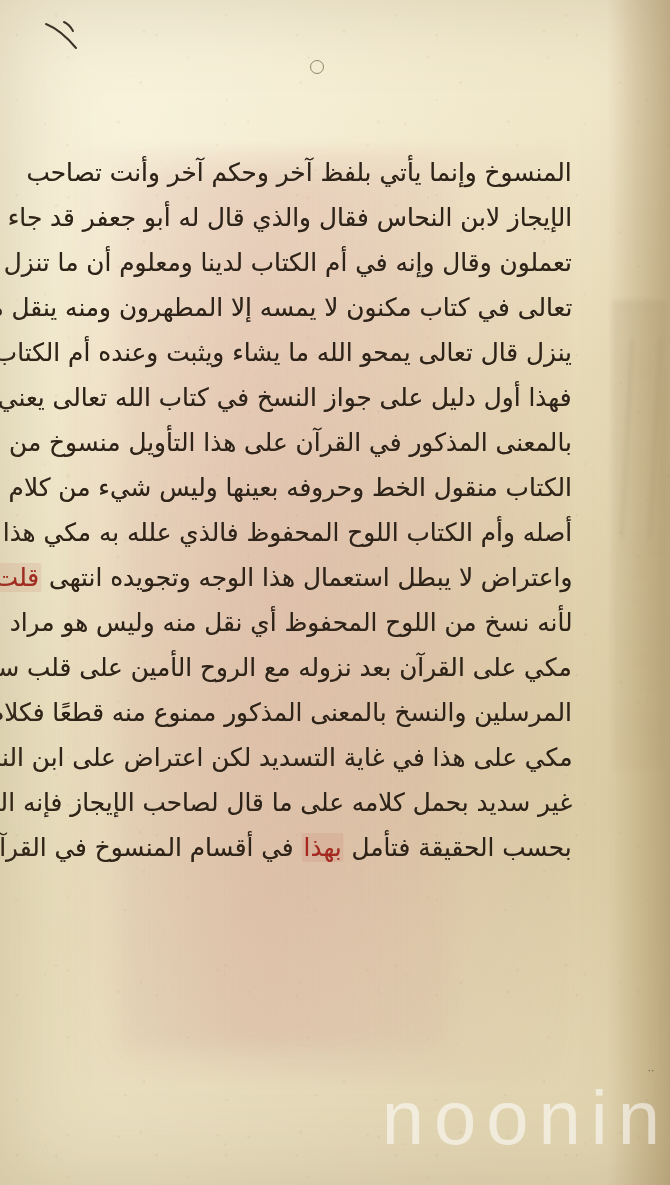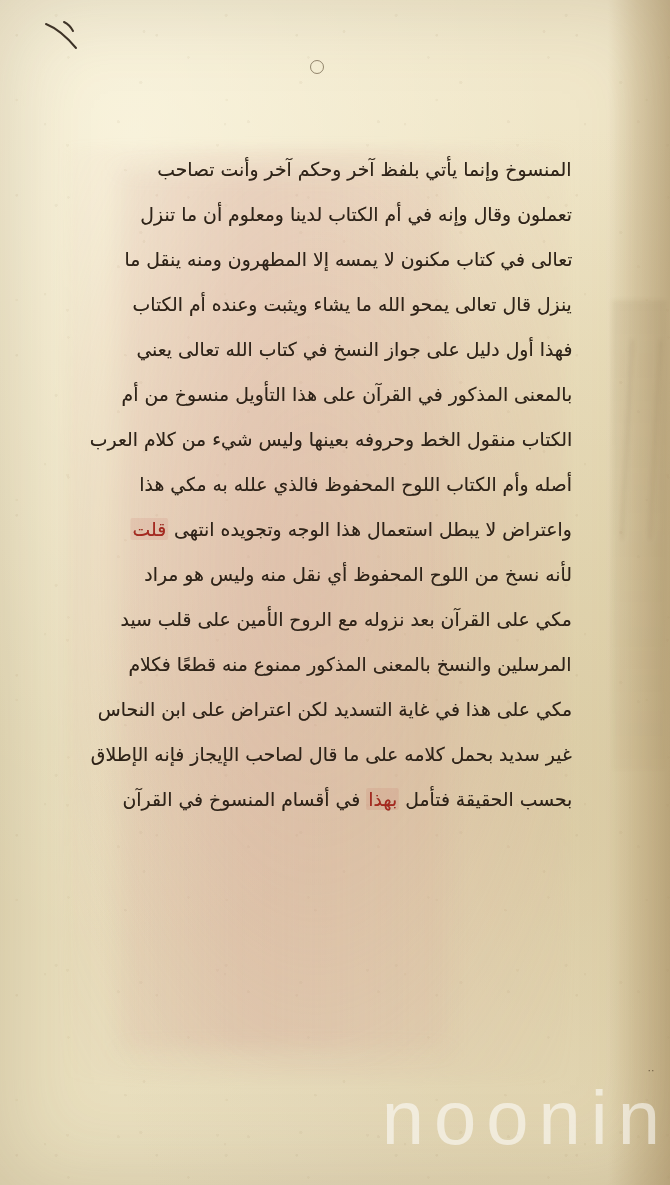--- a/index.html
+++ b/index.html
@@ -129,21 +129,21 @@
     left: 52px;
     top: 160px;
     width: 520px;
     direction: rtl;
     text-align: justify;
   }
   .line {
     position: relative;
     color: #2e2318;
     font-family: "DejaVu Sans", sans-serif;
-    font-size: 19px;
+    font-size: 25px;
     line-height: 1.0;
     height: 45px;
     white-space: nowrap;
     letter-spacing: -0.5px;
     text-shadow: 0 0 0.6px rgba(46,35,24,0.45);
   }
   .line span.ink {
     display: inline-block;
     transform: scaleX(0.99);
     transform-origin: right center;
@@ -204,20 +204,21 @@
   <div class="folio-mark">
     <svg width="40" height="38" viewBox="0 0 40 38">
       <path d="M4 6 C 14 10, 24 18, 34 30" stroke="#3a3026" stroke-width="2" fill="none" stroke-linecap="round"></path>
       <path d="M22 4 C 26 6, 29 9, 31 13" stroke="#3a3026" stroke-width="2" fill="none" stroke-linecap="round"></path>
     </svg>
   </div>
   <div class="dot-mark"></div>
 
   <div class="textblock">
     <div class="line"><span class="ink">المنسوخ وإنما يأتي بلفظ آخر وحكم آخر وأنت تصاحب</span></div>
+    <div class="line"><span class="ink">الإيجاز لابن النحاس فقال والذي قال له أبو جعفر قد جاء</span></div>
     <div class="line"><span class="ink">تعملون وقال وإنه في أم الكتاب لدينا ومعلوم أن ما تنزل</span></div>
     <div class="line"><span class="ink">تعالى في كتاب مكنون لا يمسه إلا المطهرون ومنه ينقل ما</span></div>
     <div class="line"><span class="ink">ينزل قال تعالى يمحو الله ما يشاء ويثبت وعنده أم الكتاب</span></div>
     <div class="line"><span class="ink">فهذا أول دليل على جواز النسخ في كتاب الله تعالى يعني</span></div>
     <div class="line"><span class="ink">بالمعنى المذكور في القرآن على هذا التأويل منسوخ من أم</span></div>
     <div class="line"><span class="ink">الكتاب منقول الخط وحروفه بعينها وليس شيء من كلام العرب</span></div>
     <div class="line"><span class="ink">أصله وأم الكتاب اللوح المحفوظ فالذي علله به مكي هذا</span></div>
     <div class="line">
       <span class="ink">واعتراض لا يبطل استعمال هذا الوجه وتجويده انتهى <span class="rubric-box">قلت</span></span>
     </div>

